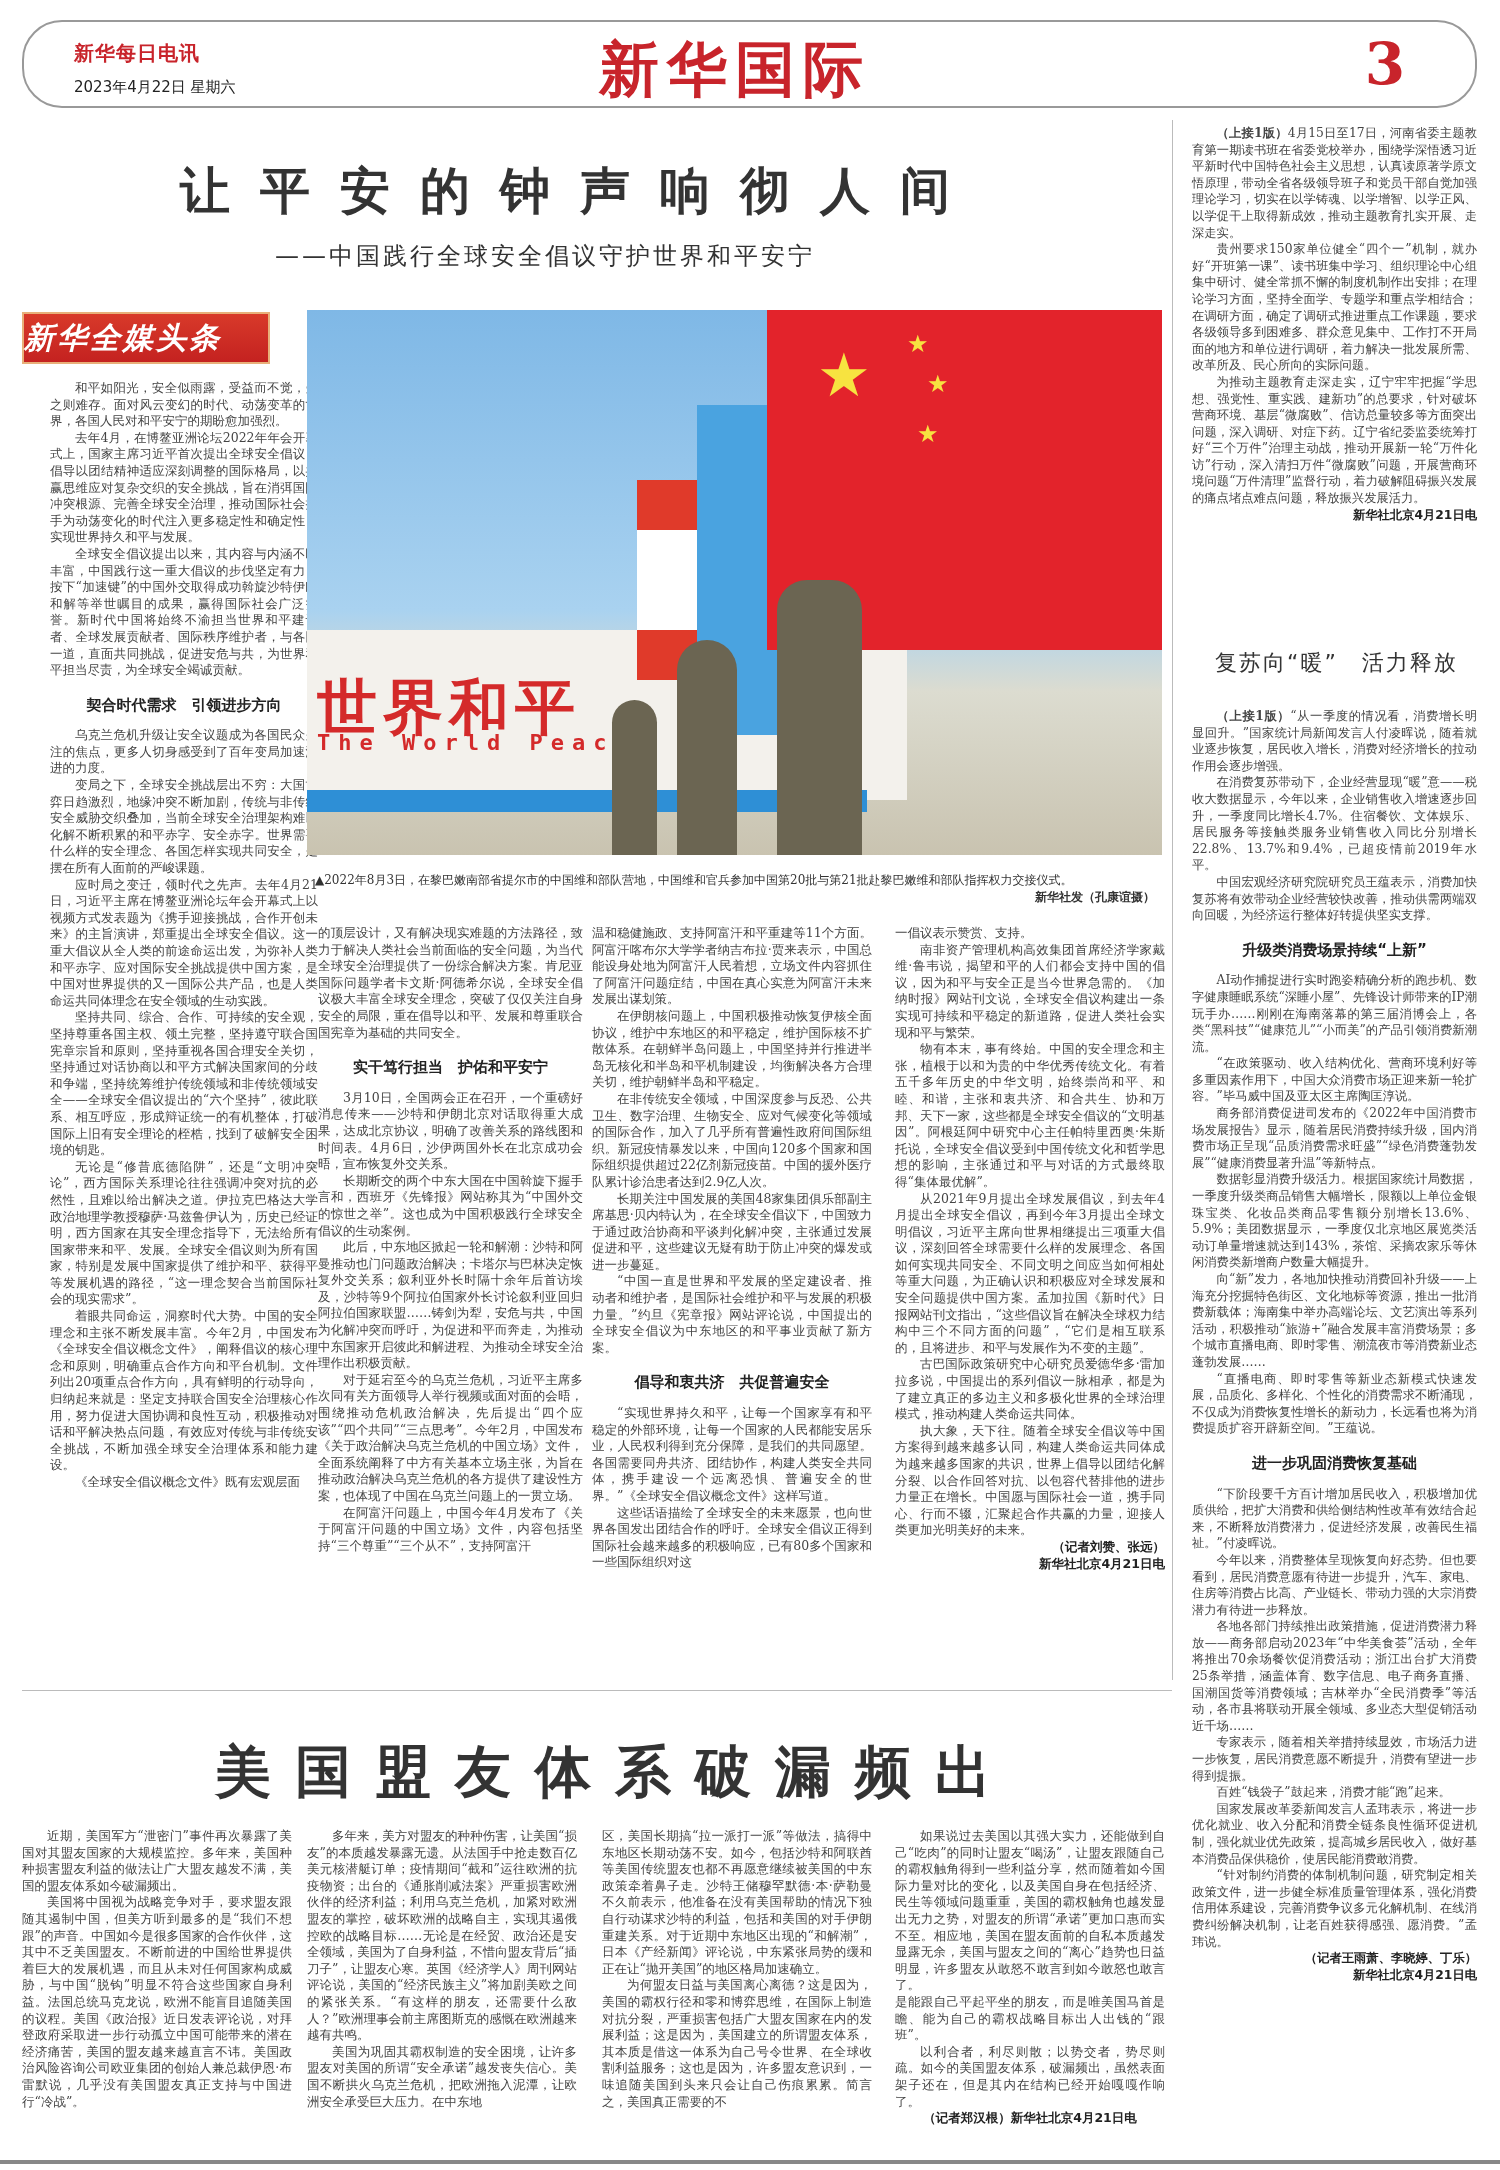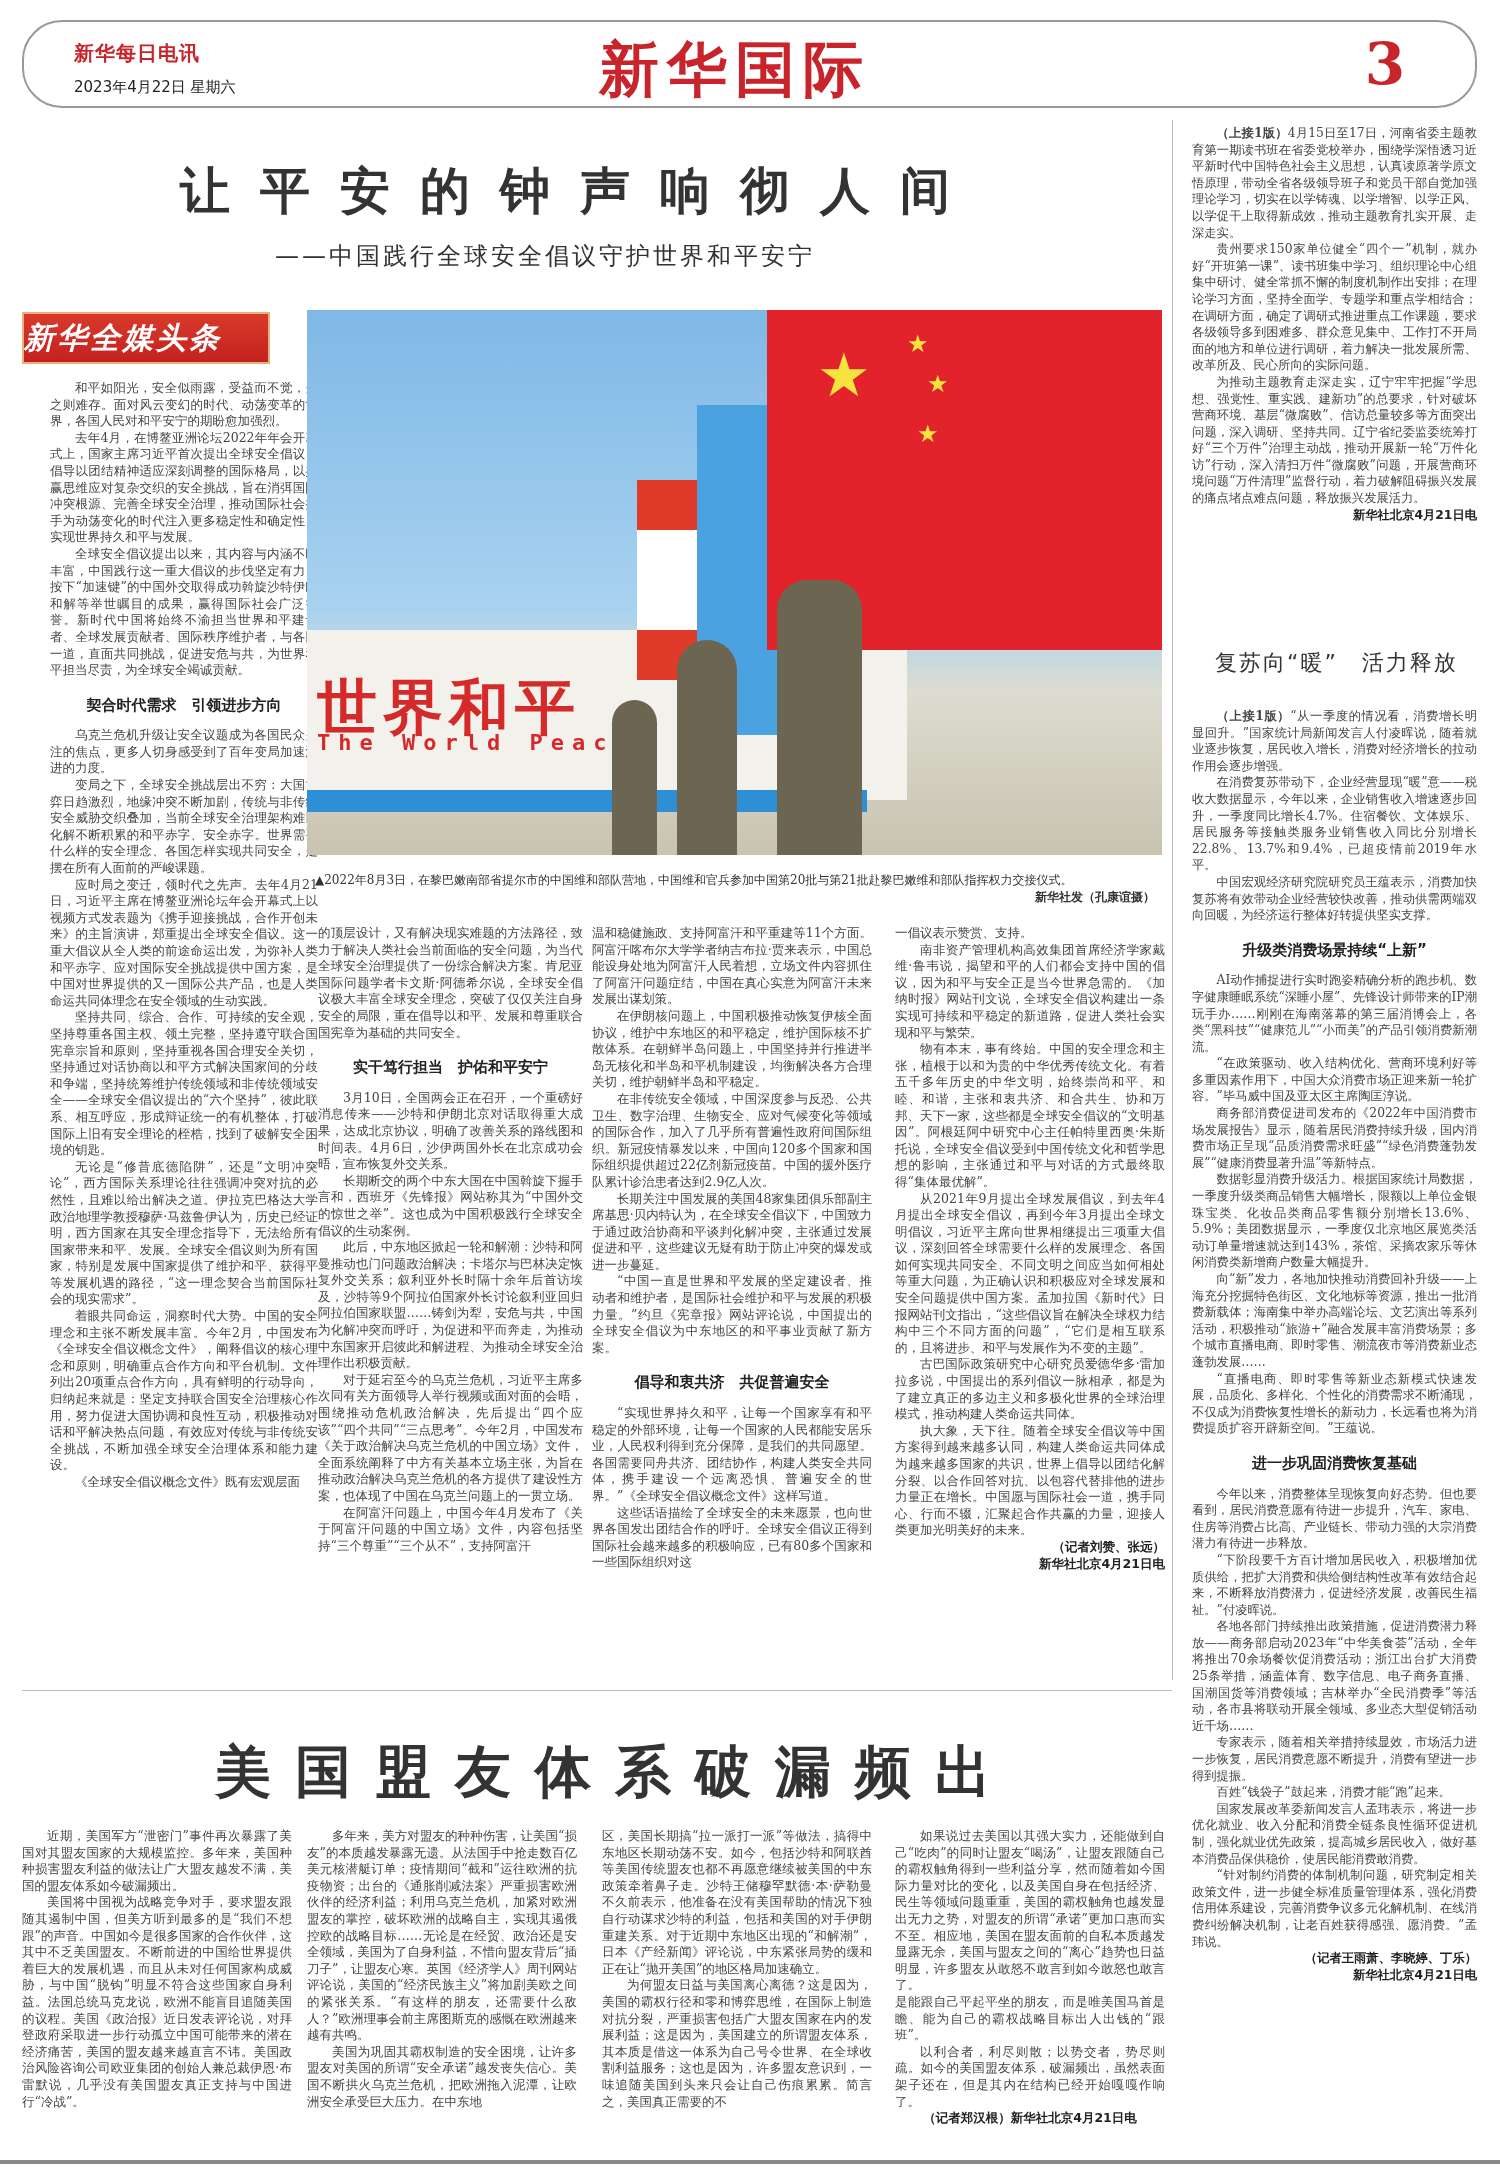--- a/index.html
+++ b/index.html
@@ -114,40 +114,40 @@
   <p>执大象，天下往。随着全球安全倡议等中国方案得到越来越多认同，构建人类命运共同体成为越来越多国家的共识，世界上倡导以团结化解分裂、以合作回答对抗、以包容代替排他的进步力量正在增长。中国愿与国际社会一道，携手同心、行而不辍，汇聚起合作共赢的力量，迎接人类更加光明美好的未来。</p>
   <p class="byline">（记者刘赞、张远）</p>
   <p class="byline">新华社北京4月21日电</p>
 </div>
 
 <div class="rule" style="left:1172px;top:120px;width:1px;height:1560px;"></div>
 
 <div class="col" style="left:1192px;top:125px;width:285px;font-size:12.3px;">
   <p><b>（上接1版）</b><span>4月15日至17日，河南省委主题教育第一期读书班在省委党校举办，围绕学深悟透习近平新时代中国特色社会主义思想，认真读原著学原文悟原理，带动全省各级领导班子和党员干部自觉加强理论学习，切实在以学铸魂、以学增智、以学正风、以学促干上取得新成效，推动主题教育扎实开展、走深走实。</span></p>
   <p>贵州要求150家单位健全“四个一”机制，就办好“开班第一课”、读书班集中学习、组织理论中心组集中研讨、健全常抓不懈的制度机制作出安排；在理论学习方面，坚持全面学、专题学和重点学相结合；在调研方面，确定了调研式推进重点工作课题，要求各级领导多到困难多、群众意见集中、工作打不开局面的地方和单位进行调研，着力解决一批发展所需、改革所及、民心所向的实际问题。</p>
-  <p>为推动主题教育走深走实，辽宁牢牢把握“学思想、强党性、重实践、建新功”的总要求，针对破坏营商环境、基层“微腐败”、信访总量较多等方面突出问题，深入调研、坚持共同。辽宁省纪委监委统筹打好“三个万件”治理主动战，推动开展新一轮“万件化访”行动，深入清扫万件“微腐败”问题，开展营商环境问题“万件清理”监督行动，着力破解阻碍振兴发展的痛点堵点难点问题，释放振兴发展活力。</p>
+  <p>为推动主题教育走深走实，辽宁牢牢把握“学思想、强党性、重实践、建新功”的总要求，针对破坏营商环境、基层“微腐败”、信访总量较多等方面突出问题，深入调研、对症下药。辽宁省纪委监委统筹打好“三个万件”治理主动战，推动开展新一轮“万件化访”行动，深入清扫万件“微腐败”问题，开展营商环境问题“万件清理”监督行动，着力破解阻碍振兴发展的痛点堵点难点问题，释放振兴发展活力。</p>
   <p class="byline">新华社北京4月21日电</p>
 </div>
 
 <div class="sec-title" style="left:1215px;top:648px;">复苏向“暖”　活力释放</div>
 
 <div class="col" style="left:1192px;top:708px;width:285px;font-size:12.3px;">
   <p><b>（上接1版）</b><span>“从一季度的情况看，消费增长明显回升。”国家统计局新闻发言人付凌晖说，随着就业逐步恢复，居民收入增长，消费对经济增长的拉动作用会逐步增强。</span></p>
   <p>在消费复苏带动下，企业经营显现“暖”意——税收大数据显示，今年以来，企业销售收入增速逐步回升，一季度同比增长4.7%。住宿餐饮、文体娱乐、居民服务等接触类服务业销售收入同比分别增长22.8%、13.7%和9.4%，已超疫情前2019年水平。</p>
   <p>中国宏观经济研究院研究员王蕴表示，消费加快复苏将有效带动企业经营较快改善，推动供需两端双向回暖，为经济运行整体好转提供坚实支撑。</p>
   <h3>升级类消费场景持续“上新”</h3>
   <p>AI动作捕捉进行实时跑姿精确分析的跑步机、数字健康睡眠系统“深睡小屋”、先锋设计师带来的IP潮玩手办……刚刚在海南落幕的第三届消博会上，各类“黑科技”“健康范儿”“小而美”的产品引领消费新潮流。</p>
   <p>“在政策驱动、收入结构优化、营商环境利好等多重因素作用下，中国大众消费市场正迎来新一轮扩容。”毕马威中国及亚太区主席陶匡淳说。</p>
   <p>商务部消费促进司发布的《2022年中国消费市场发展报告》显示，随着居民消费持续升级，国内消费市场正呈现“品质消费需求旺盛”“绿色消费蓬勃发展”“健康消费显著升温”等新特点。</p>
   <p>数据彰显消费升级活力。根据国家统计局数据，一季度升级类商品销售大幅增长，限额以上单位金银珠宝类、化妆品类商品零售额分别增长13.6%、5.9%；美团数据显示，一季度仅北京地区展览类活动订单量增速就达到143%，茶馆、采摘农家乐等休闲消费类新增商户数量大幅提升。</p>
   <p>向“新”发力，各地加快推动消费回补升级——上海充分挖掘特色街区、文化地标等资源，推出一批消费新载体；海南集中举办高端论坛、文艺演出等系列活动，积极推动“旅游+”融合发展丰富消费场景；多个城市直播电商、即时零售、潮流夜市等消费新业态蓬勃发展……</p>
   <p>“直播电商、即时零售等新业态新模式快速发展，品质化、多样化、个性化的消费需求不断涌现，不仅成为消费恢复性增长的新动力，长远看也将为消费提质扩容开辟新空间。”王蕴说。</p>
   <h3>进一步巩固消费恢复基础</h3>
+  <p>“下阶段要千方百计增加居民收入，积极增加优质供给，把扩大消费和供给侧结构性改革有效结合起来，不断释放消费潜力，促进经济发展，改善民生福祉。”付凌晖说。</p>
   <p>今年以来，消费整体呈现恢复向好态势。但也要看到，居民消费意愿有待进一步提升，汽车、家电、住房等消费占比高、产业链长、带动力强的大宗消费潜力有待进一步释放。</p>
-  <p>“下阶段要千方百计增加居民收入，积极增加优质供给，把扩大消费和供给侧结构性改革有效结合起来，不断释放消费潜力，促进经济发展，改善民生福祉。”付凌晖说。</p>
   <p>各地各部门持续推出政策措施，促进消费潜力释放——商务部启动2023年“中华美食荟”活动，全年将推出70余场餐饮促消费活动；浙江出台扩大消费25条举措，涵盖体育、数字信息、电子商务直播、国潮国货等消费领域；吉林举办“全民消费季”等活动，各市县将联动开展全领域、多业态大型促销活动近千场……</p>
   <p>专家表示，随着相关举措持续显效，市场活力进一步恢复，居民消费意愿不断提升，消费有望进一步得到提振。</p>
   <p>百姓“钱袋子”鼓起来，消费才能“跑”起来。</p>
   <p>国家发展改革委新闻发言人孟玮表示，将进一步优化就业、收入分配和消费全链条良性循环促进机制，强化就业优先政策，提高城乡居民收入，做好基本消费品保供稳价，使居民能消费敢消费。</p>
   <p>“针对制约消费的体制机制问题，研究制定相关政策文件，进一步健全标准质量管理体系，强化消费信用体系建设，完善消费争议多元化解机制、在线消费纠纷解决机制，让老百姓获得感强、愿消费。”孟玮说。</p>
   <p class="byline">（记者王雨萧、李晓婷、丁乐）</p>
   <p class="byline">新华社北京4月21日电</p>
 </div>
 
 <div class="rule" style="left:22px;top:1690px;width:1150px;height:1px;"></div>

